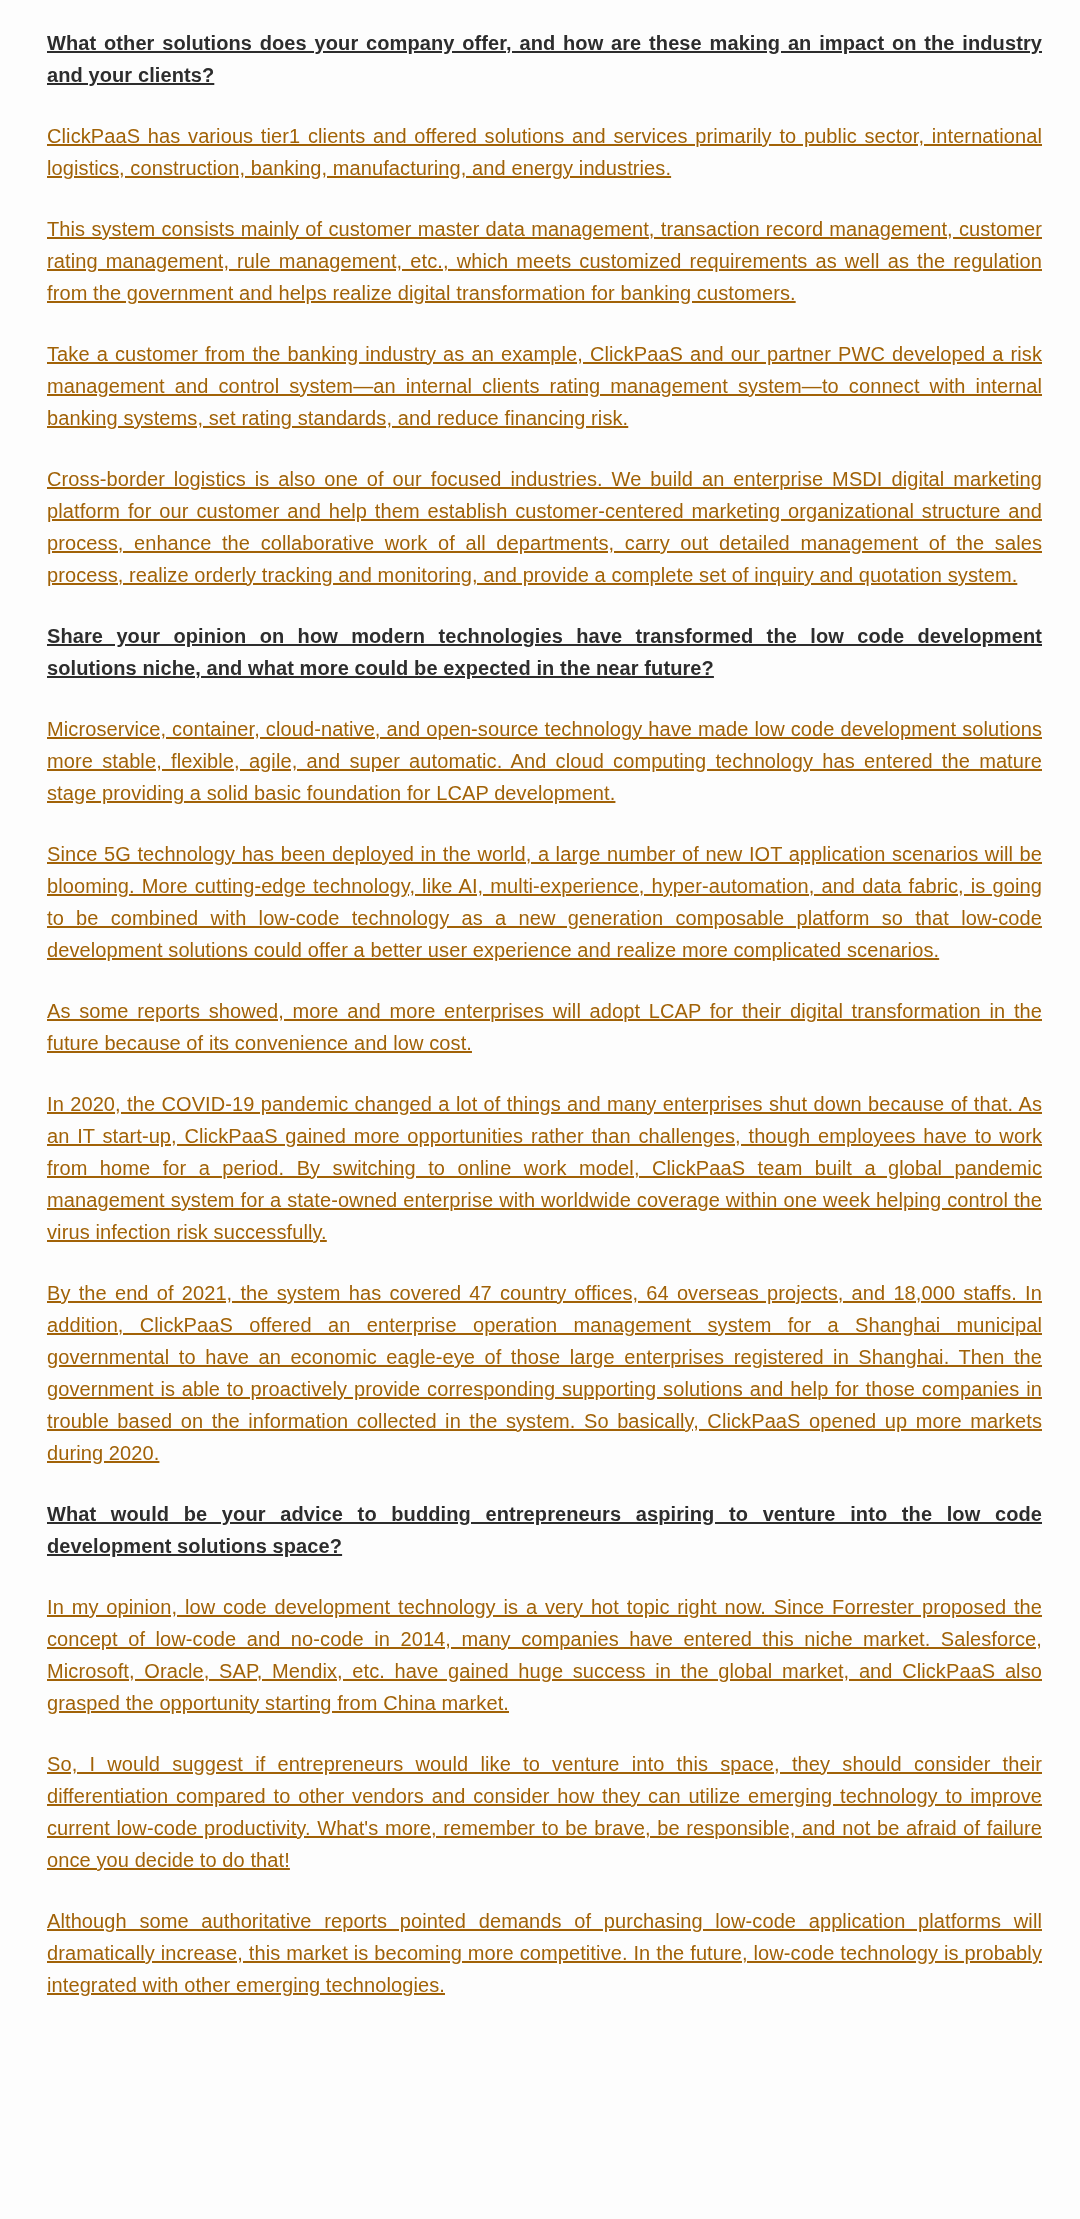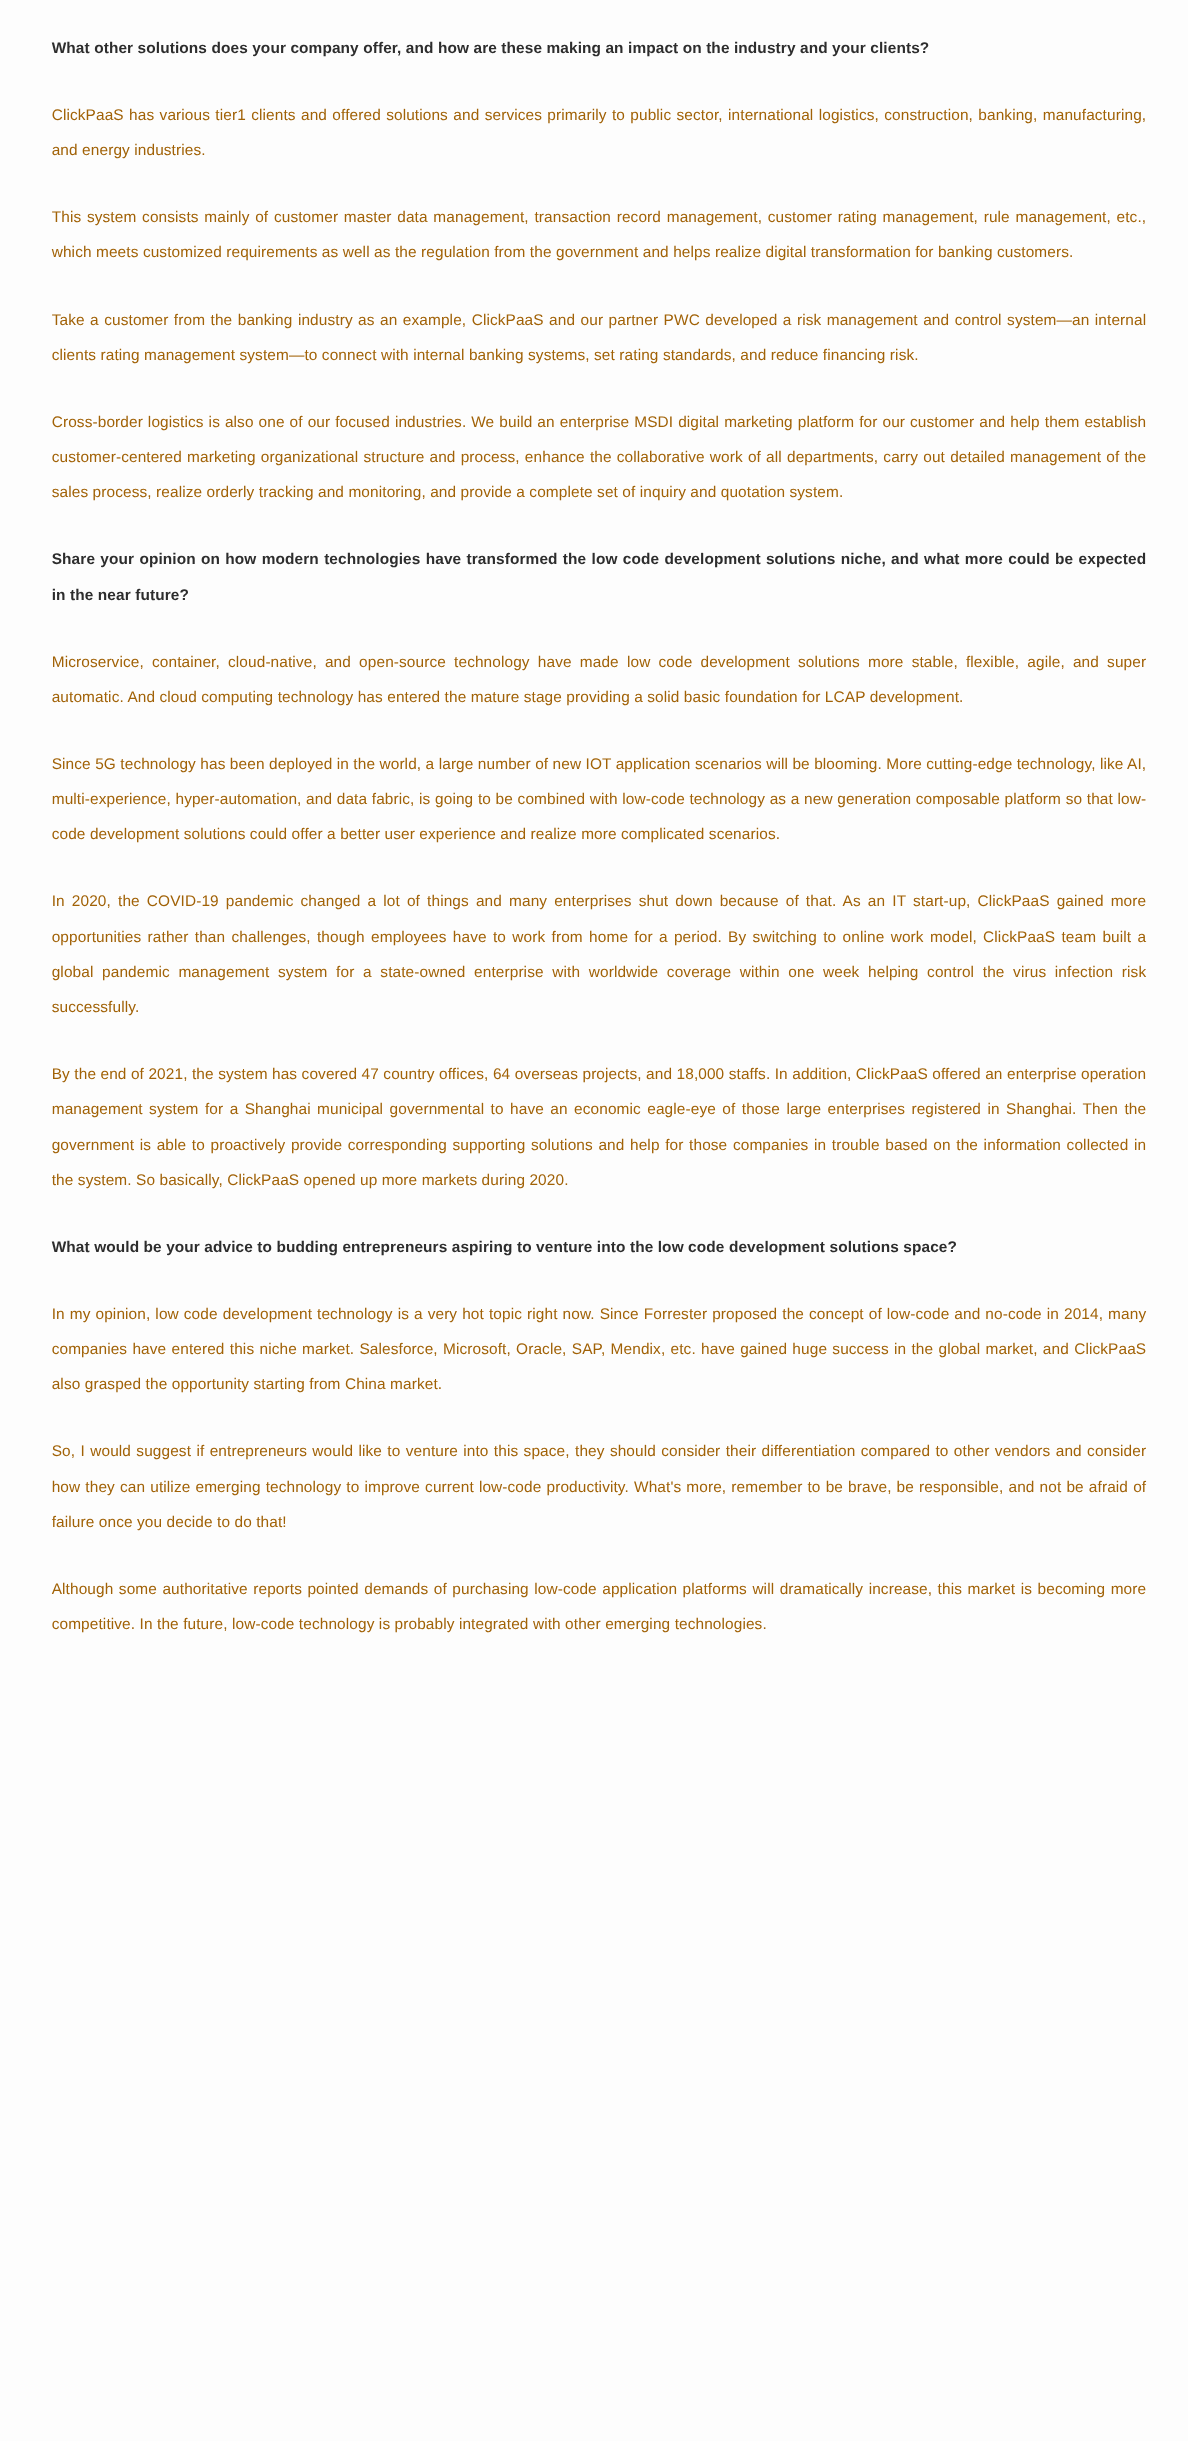--- a/index.html
+++ b/index.html
@@ -14,23 +14,24 @@
     margin: 0 auto;
     background: #fdfdfd;
     padding: 27px 38px 14px 47px;
     font-family: "Liberation Sans", "DejaVu Sans", sans-serif;
   }
   .article {
     text-align: justify;
   }
   .article p {
     margin: 0 0 29px 0;
-    font-size: 14px;
+    font-size: 20px;
     line-height: 32px;
     letter-spacing: 0.1px;
+    text-decoration: underline;
   }
   .article p:last-child {
     margin-bottom: 0;
   }
   .answer-paragraph {
     color: #a16207;
     font-weight: 400;
   }
   .question-heading {
     color: #2d2d2d;
@@ -43,20 +44,21 @@
 <div class="page">
   <div class="article">
     <p class="question-heading">What other solutions does your company offer, and how are these making an impact on the industry and your clients?</p>
     <p class="answer-paragraph">ClickPaaS has various tier1 clients and offered solutions and services primarily to public sector, international logistics, construction, banking, manufacturing, and energy industries.</p>
     <p class="answer-paragraph">This system consists mainly of customer master data management, transaction record management, customer rating management, rule management, etc., which meets customized requirements as well as the regulation from the government and helps realize digital transformation for banking customers.</p>
     <p class="answer-paragraph">Take a customer from the banking industry as an example, ClickPaaS and our partner PWC developed a risk management and control system—an internal clients rating management system—to connect with internal banking systems, set rating standards, and reduce financing risk.</p>
     <p class="answer-paragraph">Cross-border logistics is also one of our focused industries. We build an enterprise MSDI digital marketing platform for our customer and help them establish customer-centered marketing organizational structure and process, enhance the collaborative work of all departments, carry out detailed management of the sales process, realize orderly tracking and monitoring, and provide a complete set of inquiry and quotation system.</p>
     <p class="question-heading">Share your opinion on how modern technologies have transformed the low code development solutions niche, and what more could be expected in the near future?</p>
     <p class="answer-paragraph">Microservice, container, cloud-native, and open-source technology have made low code development solutions more stable, flexible, agile, and super automatic. And cloud computing technology has entered the mature stage providing a solid basic foundation for LCAP development.</p>
     <p class="answer-paragraph">Since 5G technology has been deployed in the world, a large number of new IOT application scenarios will be blooming. More cutting-edge technology, like AI, multi-experience, hyper-automation, and data fabric, is going to be combined with low-code technology as a new generation composable platform so that low-code development solutions could offer a better user experience and realize more complicated scenarios.</p>
+    <p class="answer-paragraph">As some reports showed, more and more enterprises will adopt LCAP for their digital transformation in the future because of its convenience and low cost.</p>
     <p class="answer-paragraph">In 2020, the COVID-19 pandemic changed a lot of things and many enterprises shut down because of that. As an IT start-up, ClickPaaS gained more opportunities rather than challenges, though employees have to work from home for a period. By switching to online work model, ClickPaaS team built a global pandemic management system for a state-owned enterprise with worldwide coverage within one week helping control the virus infection risk successfully.</p>
     <p class="answer-paragraph">By the end of 2021, the system has covered 47 country offices, 64 overseas projects, and 18,000 staffs. In addition, ClickPaaS offered an enterprise operation management system for a Shanghai municipal governmental to have an economic eagle-eye of those large enterprises registered in Shanghai. Then the government is able to proactively provide corresponding supporting solutions and help for those companies in trouble based on the information collected in the system. So basically, ClickPaaS opened up more markets during 2020.</p>
     <p class="question-heading">What would be your advice to budding entrepreneurs aspiring to venture into the low code development solutions space?</p>
     <p class="answer-paragraph">In my opinion, low code development technology is a very hot topic right now. Since Forrester proposed the concept of low-code and no-code in 2014, many companies have entered this niche market. Salesforce, Microsoft, Oracle, SAP, Mendix, etc. have gained huge success in the global market, and ClickPaaS also grasped the opportunity starting from China market.</p>
     <p class="answer-paragraph">So, I would suggest if entrepreneurs would like to venture into this space, they should consider their differentiation compared to other vendors and consider how they can utilize emerging technology to improve current low-code productivity. What's more, remember to be brave, be responsible, and not be afraid of failure once you decide to do that!</p>
     <p class="answer-paragraph">Although some authoritative reports pointed demands of purchasing low-code application platforms will dramatically increase, this market is becoming more competitive. In the future, low-code technology is probably integrated with other emerging technologies.</p>
   </div>
 </div>
 
 </body></html>

